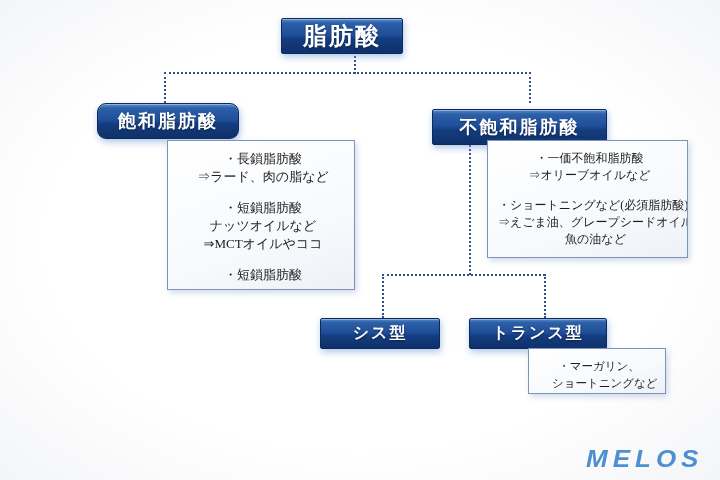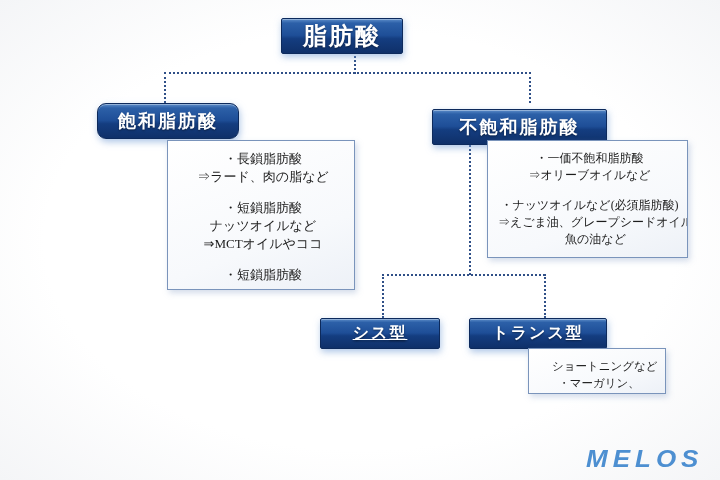--- a/index.html
+++ b/index.html
@@ -38,21 +38,21 @@
     letter-spacing: 2px;
     background: linear-gradient(180deg, #5d8dc9 0%, #2c60a8 12%, #1e4e97 48%, #143d80 58%, #0f3069 100%);
     border: 1px solid #0d2a5c;
     border-radius: 2px;
     box-shadow: 1px 3px 7px rgba(120,160,215,0.6), inset 0 1px 0 rgba(255,255,255,0.35);
     text-shadow: 0 1px 2px rgba(0,0,0,0.45);
   }
   .node-root        { left: 281px; top: 18px;  width: 120px; height: 34px; font-size: 24px; text-align: right; }
   .node-saturated   { left: 97px;  top: 103px; width: 140px; height: 34px; font-size: 18px; border-radius: 9px; }
   .node-unsaturated { left: 432px; top: 109px; width: 173px; height: 34px; font-size: 18px; }
-  .node-cis         { left: 320px; top: 318px; width: 118px; height: 29px; font-size: 16px; text-decoration: underline; }
+  .node-cis         { left: 320px; top: 318px; width: 118px; height: 29px; font-size: 16px; }
   .node-trans       { left: 469px; top: 318px; width: 136px; height: 29px; font-size: 16px; text-align: center; }
 
   
   .detail {
     position: absolute;
     box-sizing: border-box;
     background: linear-gradient(160deg, #ffffff 0%, #f7f9fc 65%, #edf1f7 100%);
     border: 1px solid #7a94bb;
     box-shadow: 2px 3px 6px rgba(130,155,195,0.35);
     font-family: Liberation Serif, serif;
@@ -124,26 +124,26 @@
     <div class="detail-line gap-above">・短鎖脂肪酸</div>
     <div class="detail-line">ナッツオイルなど</div>
     <div class="detail-line">⇒MCTオイルやココ</div>
     <div class="detail-line gap-above">・短鎖脂肪酸</div>
   </div>
 
   <div class="detail detail-unsaturated">
     <div class="detail-line">・一価不飽和脂肪酸</div>
     <div class="detail-line">⇒オリーブオイルなど</div>
     <div class="detail-line gap-above">
-      <span>・ナッツオイルなど</span><span class="note">(必須脂肪酸)</span>
+      <span>・ショートニングなど</span><span class="note">(必須脂肪酸)</span>
     </div>
     <div class="detail-line">⇒えごま油、グレープシードオイル、</div>
     <div class="detail-line indent-1">魚の油など</div>
   </div>
 
   <div class="detail detail-trans">
+    <div class="detail-line">・マーガリン、</div>
     <div class="detail-line indent-1">ショートニングなど</div>
-    <div class="detail-line">・マーガリン、</div>
   </div>
 
   <div class="logo">MELOS</div>
 
 </div>
 
 </body></html>

